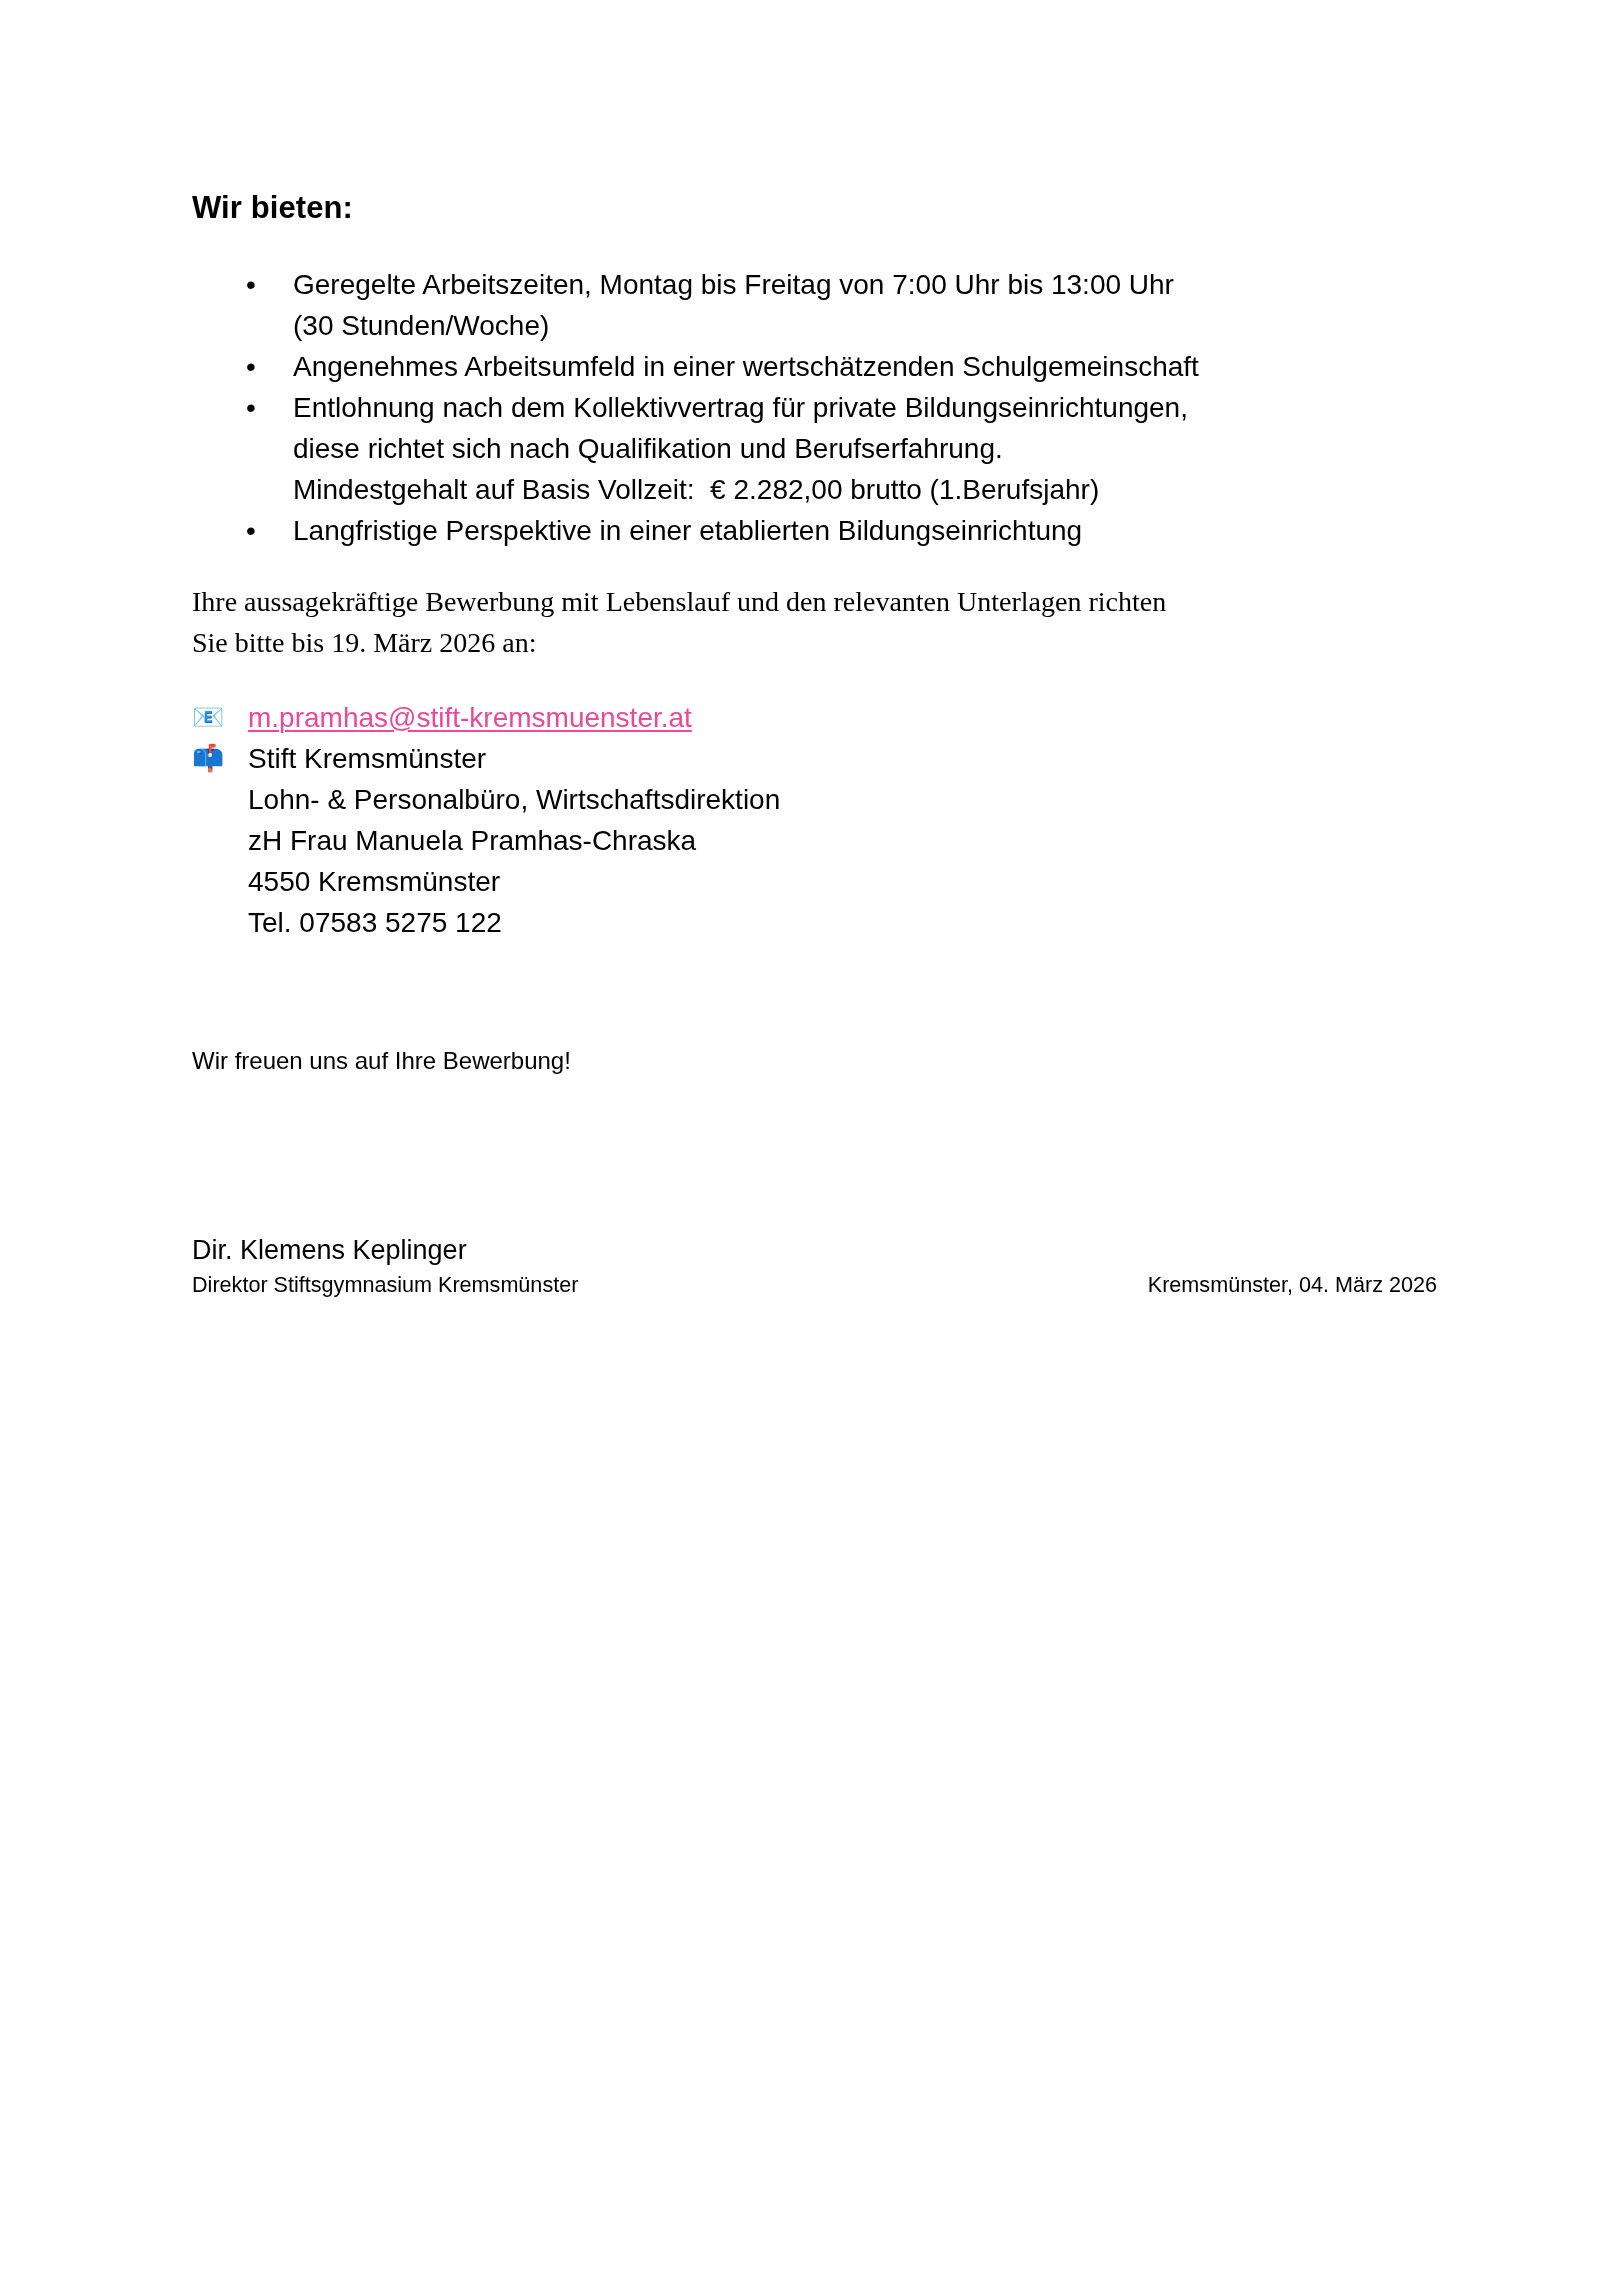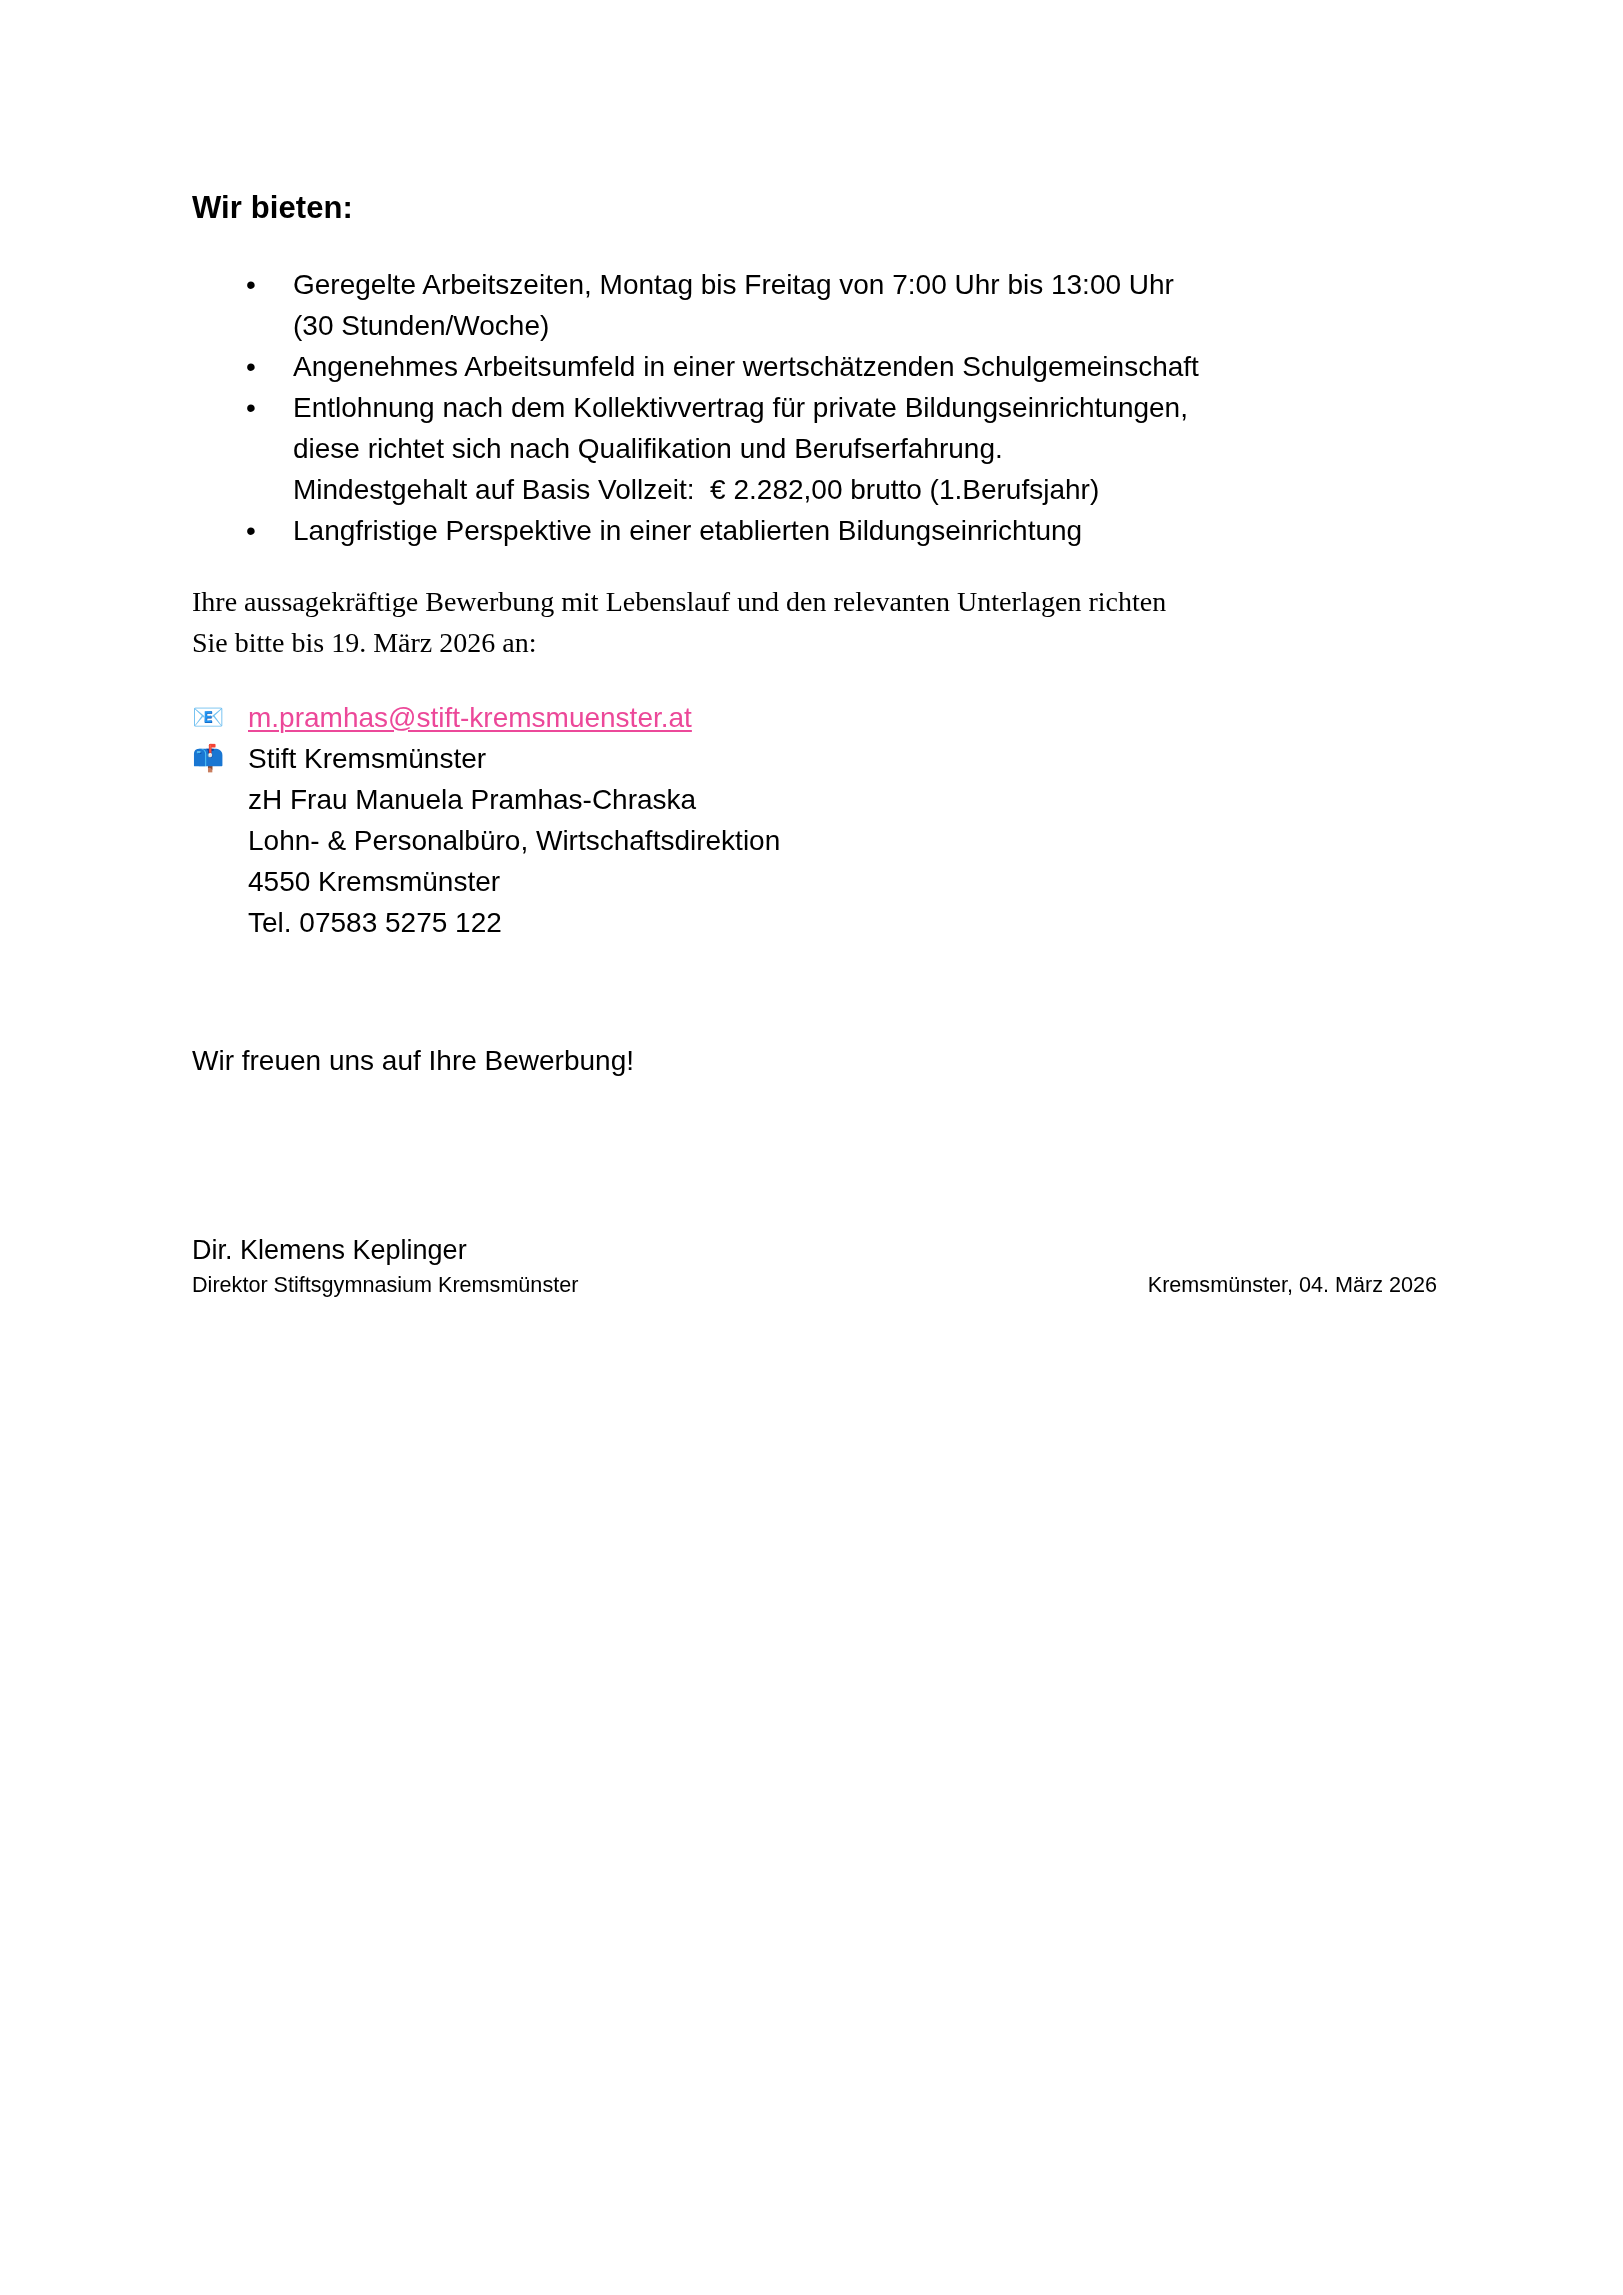--- a/index.html
+++ b/index.html
@@ -104,21 +104,21 @@
   .email-link {
     color: #ec4899;
     text-decoration: underline;
     text-underline-offset: 2.6px;
     text-decoration-thickness: 2px;
   }
 
   
   .closing {
     margin-top: 97px;
-    font-size: 28px;
+    font-size: 24px;
     line-height: 41px;
   }
 
   
   .signature {
     margin-top: 151px;
   }
   .sign-name {
     font-size: 27px;
     line-height: 37px;
@@ -185,25 +185,25 @@
         <span class="icon">📧</span>
         <a class="email-link" href="#">m.pramhas@stift-kremsmuenster.at</a>
       </div>
 
       <div class="contact-row">
         <span class="icon">📫</span>
         <span>Stift Kremsmünster</span>
       </div>
 
       <div class="contact-row">
+        <span>Lohn- &amp; Personalbüro, Wirtschaftsdirektion</span>
+      </div>
+
+      <div class="contact-row">
         <span>zH Frau Manuela Pramhas-Chraska</span>
-      </div>
-
-      <div class="contact-row">
-        <span>Lohn- &amp; Personalbüro, Wirtschaftsdirektion</span>
       </div>
 
 
       <div class="contact-row">
         <span>4550 Kremsmünster</span>
       </div>
 
       <div class="contact-row">
         <span>Tel.  07583 5275 122</span>
       </div>

